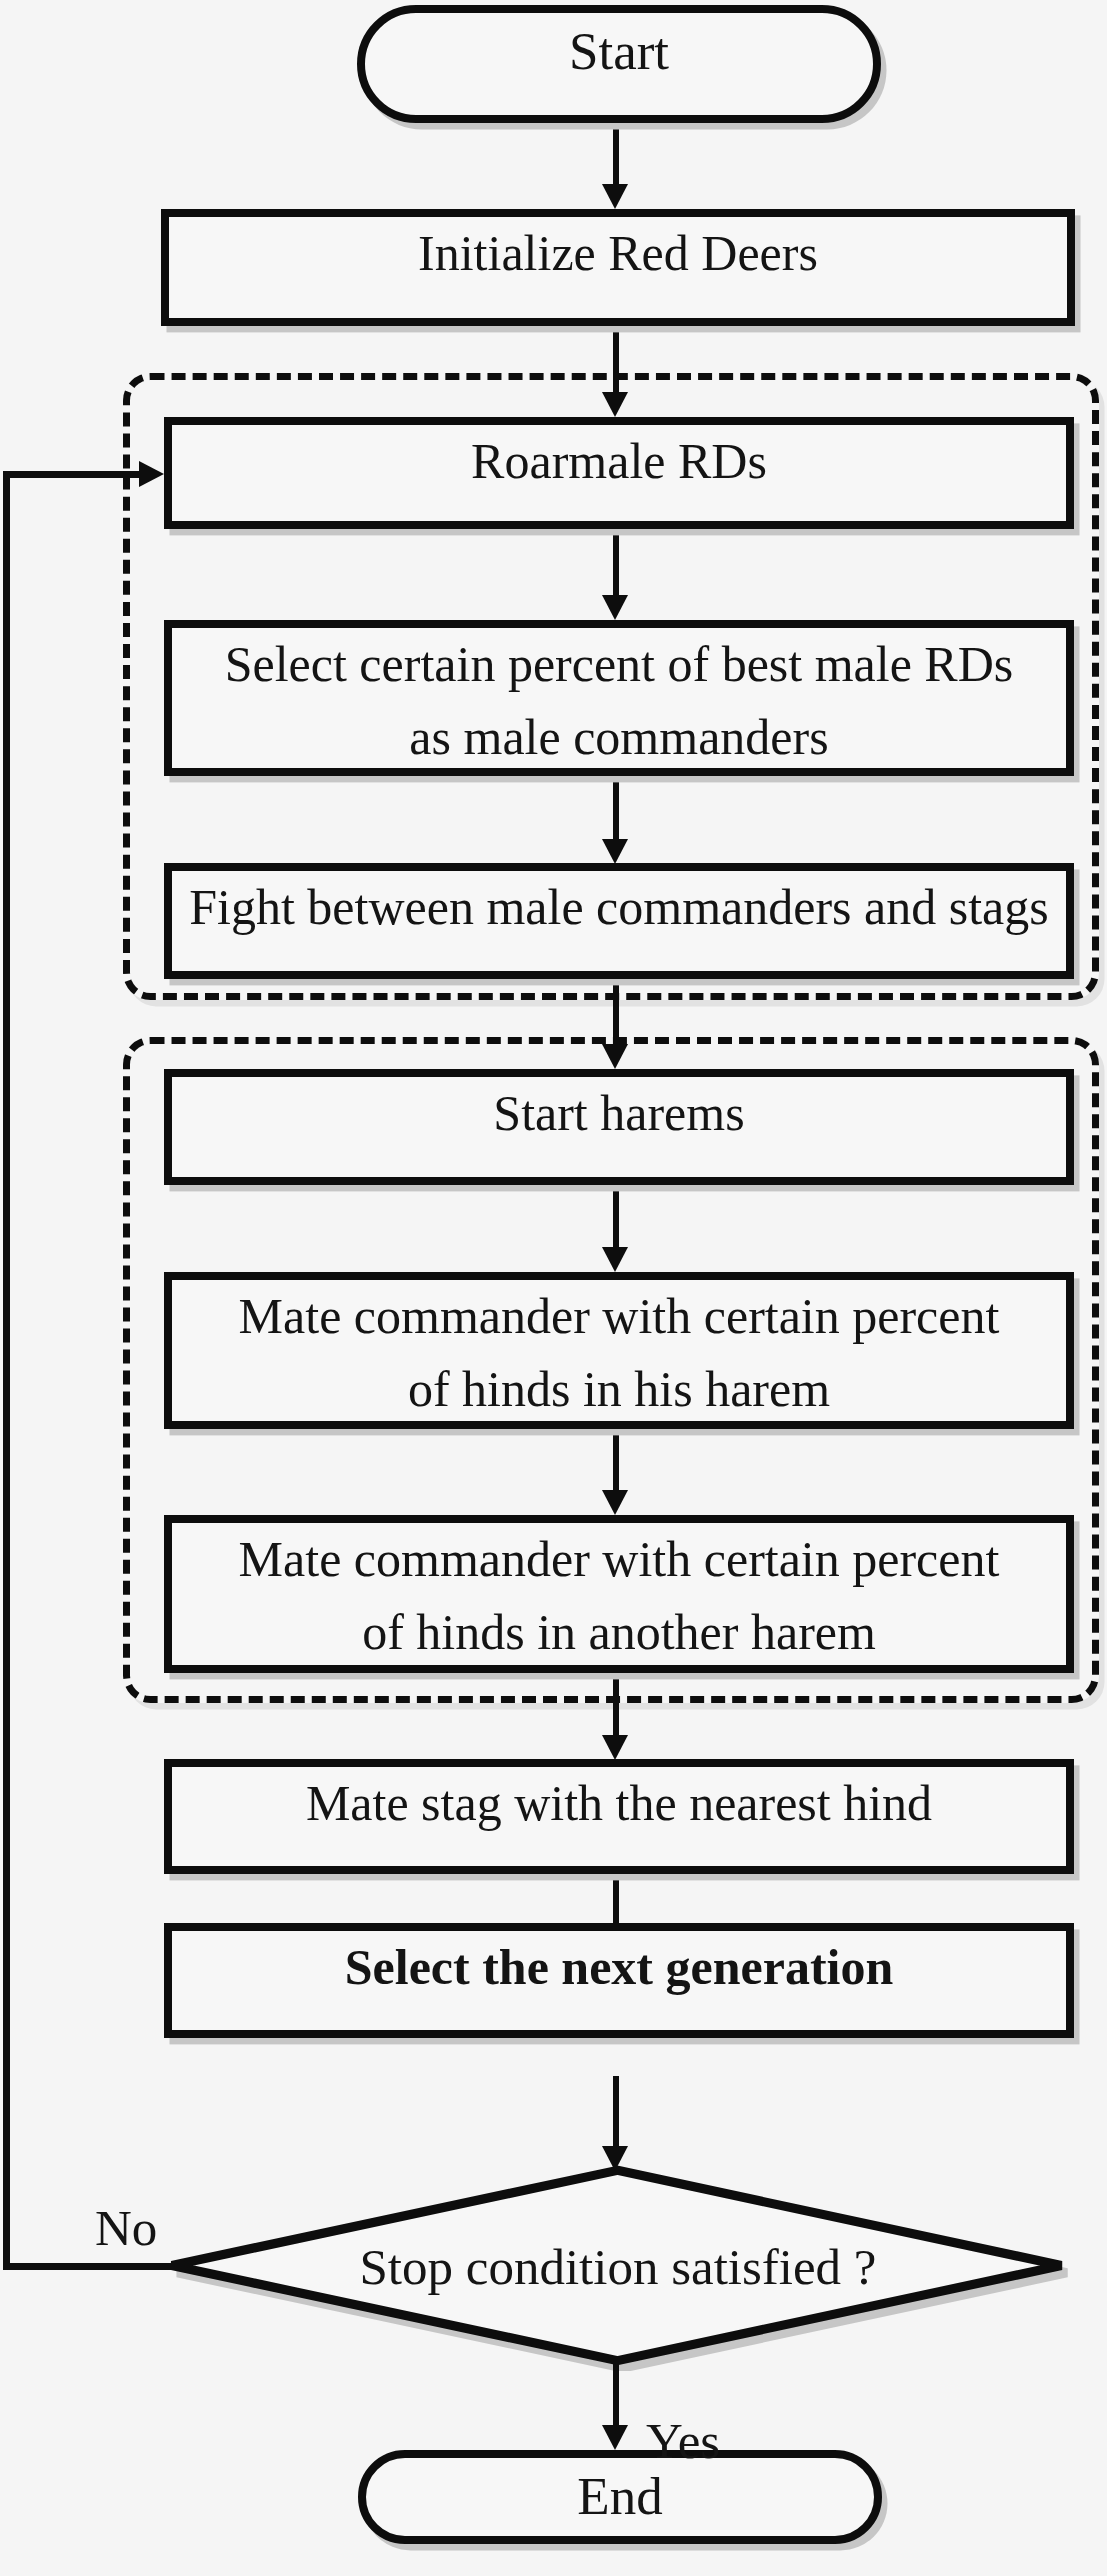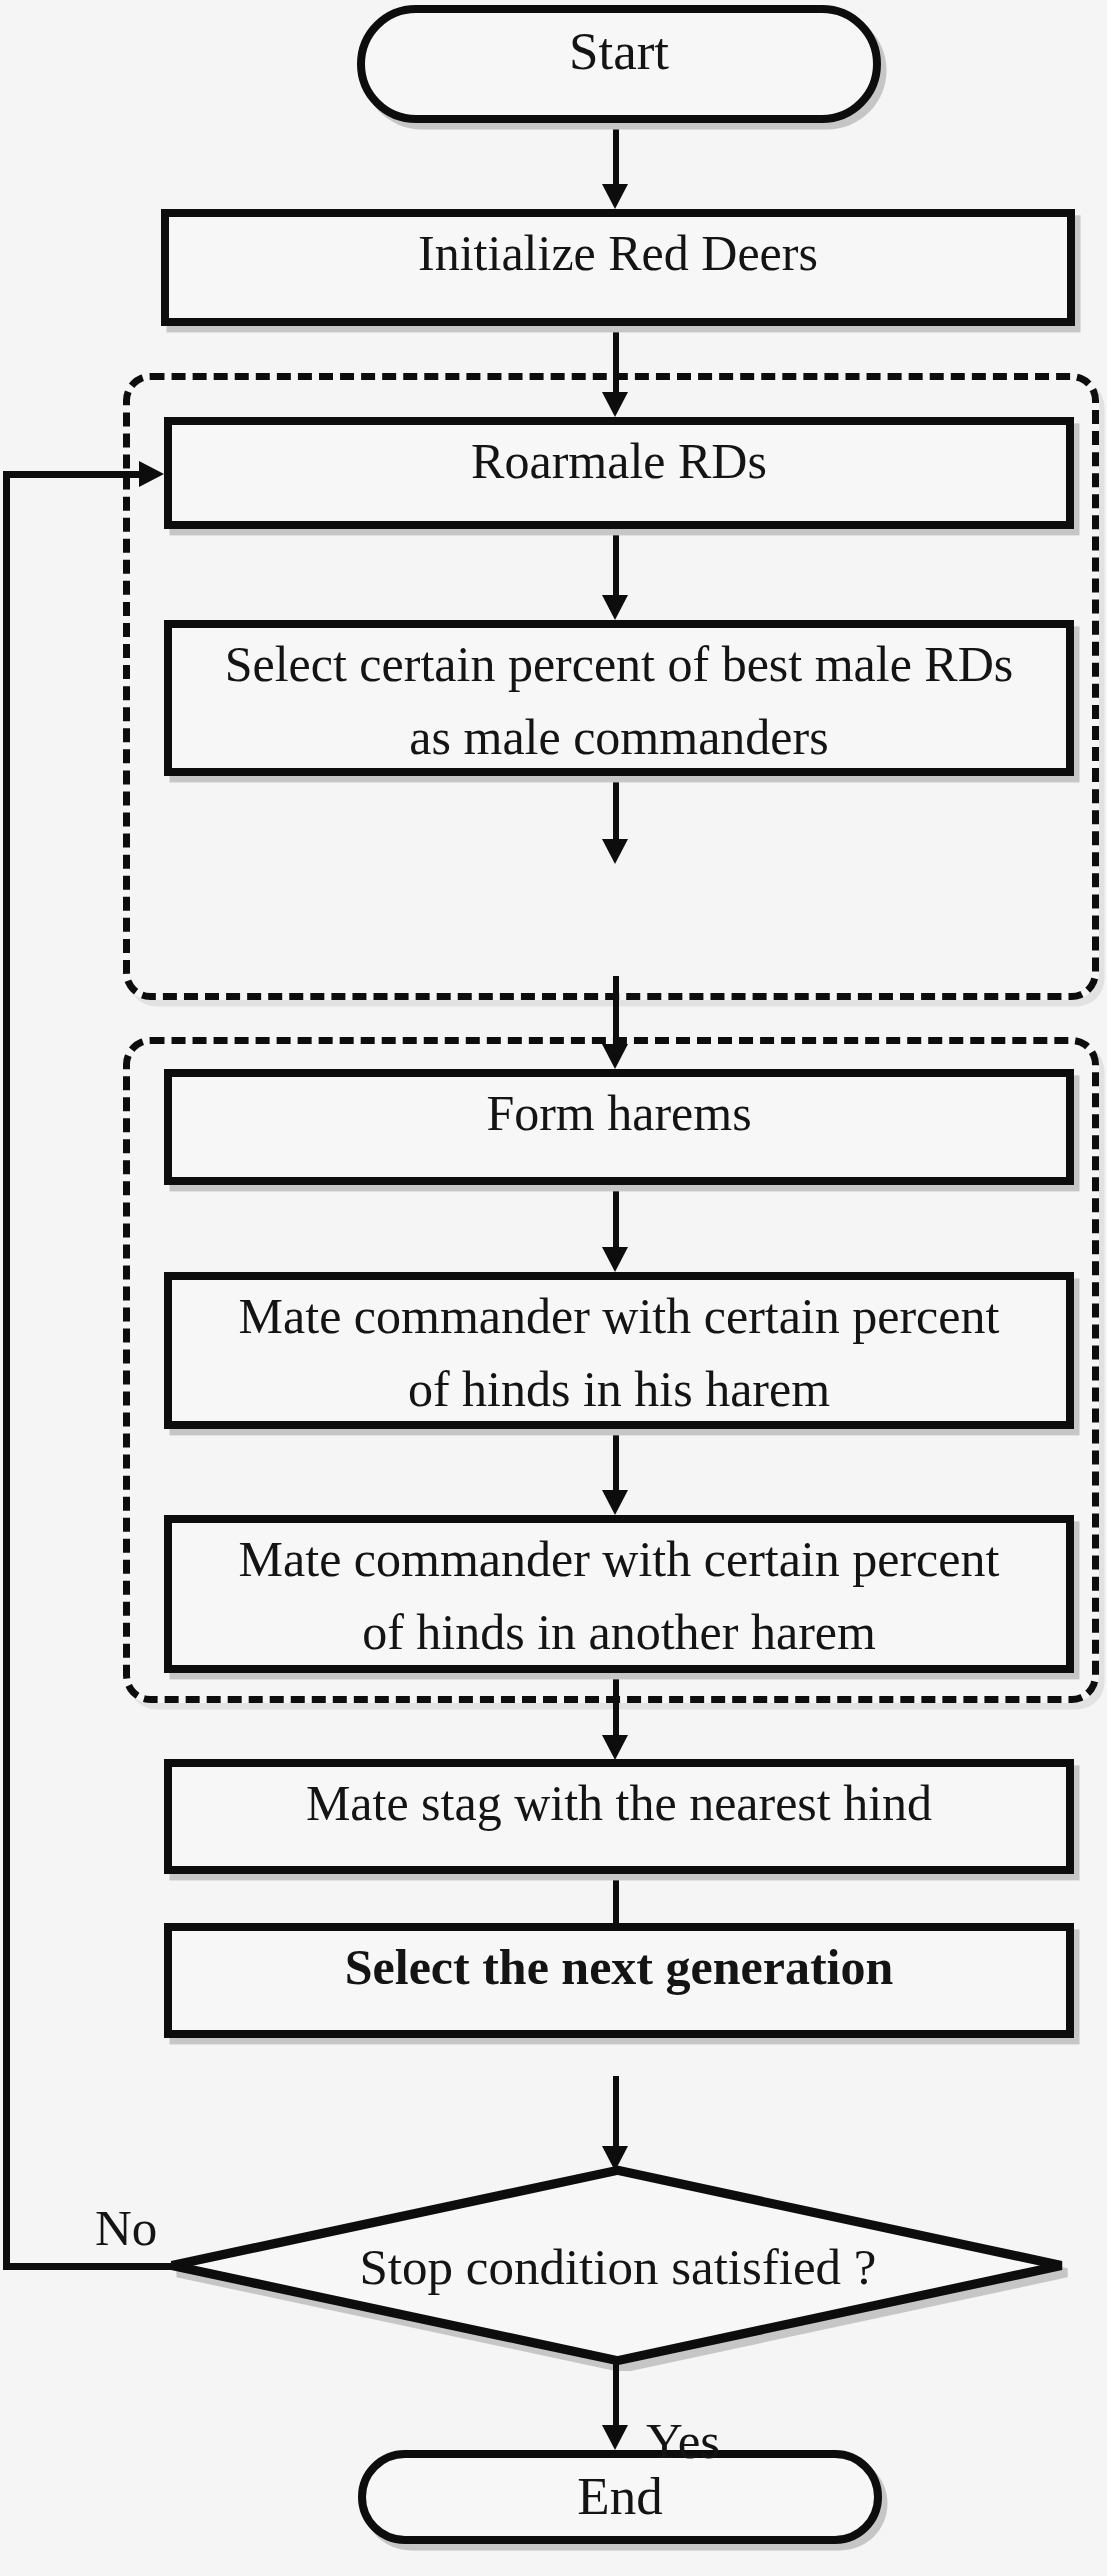--- a/index.html
+++ b/index.html
@@ -102,23 +102,26 @@
 
   <div class="node" style="left:164px;top:417px;width:910px;height:112px;">
     <span>Roarmale RDs</span>
   </div>
 
   <div class="node" style="left:164px;top:620px;width:910px;height:156px;">
     <span>Select certain percent of best male RDs
 as male commanders</span>
   </div>
 
+  <div class="node" style="left:164px;top:863px;width:910px;height:116px;">
+    <span>Fight between male commanders and stags</span>
+  </div>
 
   <div class="node" style="left:164px;top:1069px;width:910px;height:116px;">
-    <span>Form harems</span>
+    <span>Start harems</span>
   </div>
 
   <div class="node" style="left:164px;top:1272px;width:910px;height:157px;">
     <span>Mate commander with certain percent
 of hinds in his harem</span>
   </div>
 
   <div class="node" style="left:164px;top:1515px;width:910px;height:158px;">
     <span>Mate commander with certain percent
 of hinds in another harem</span>

